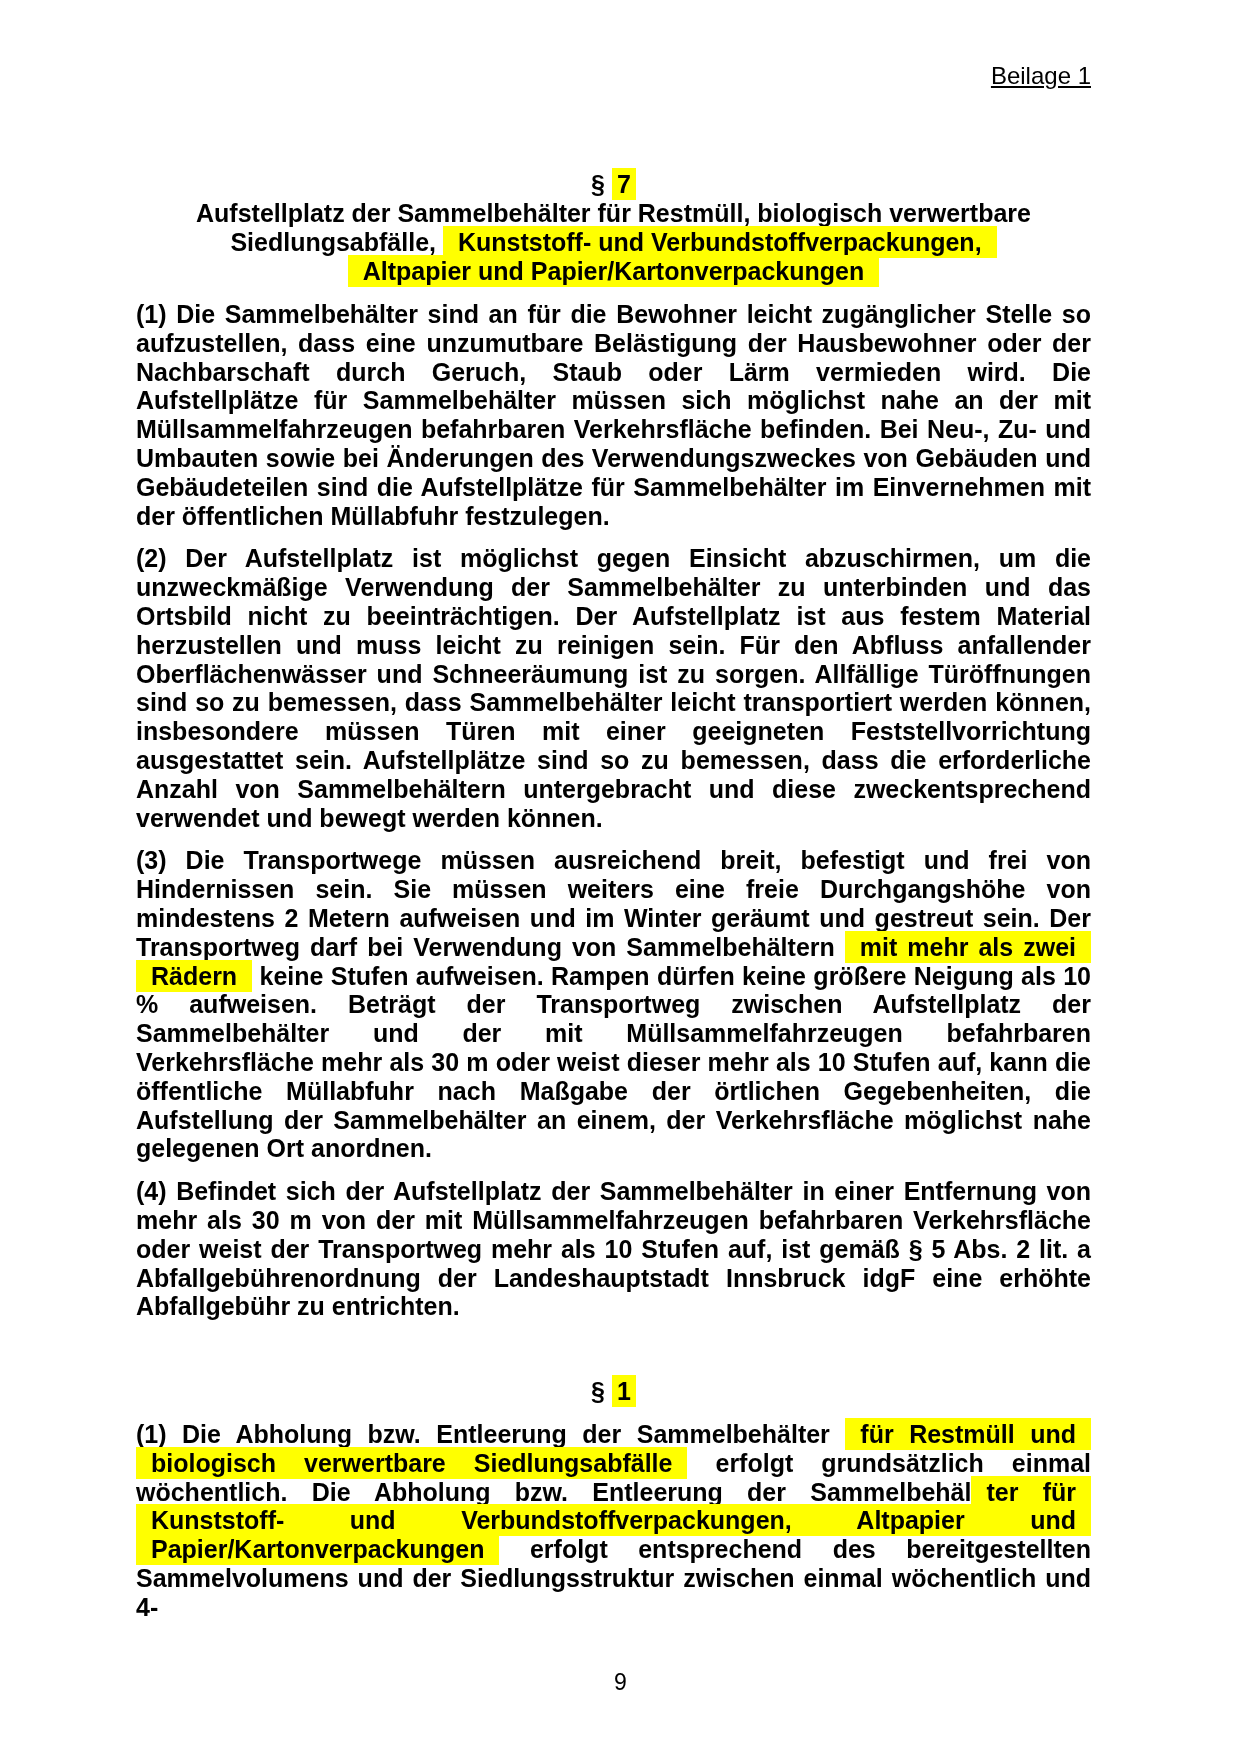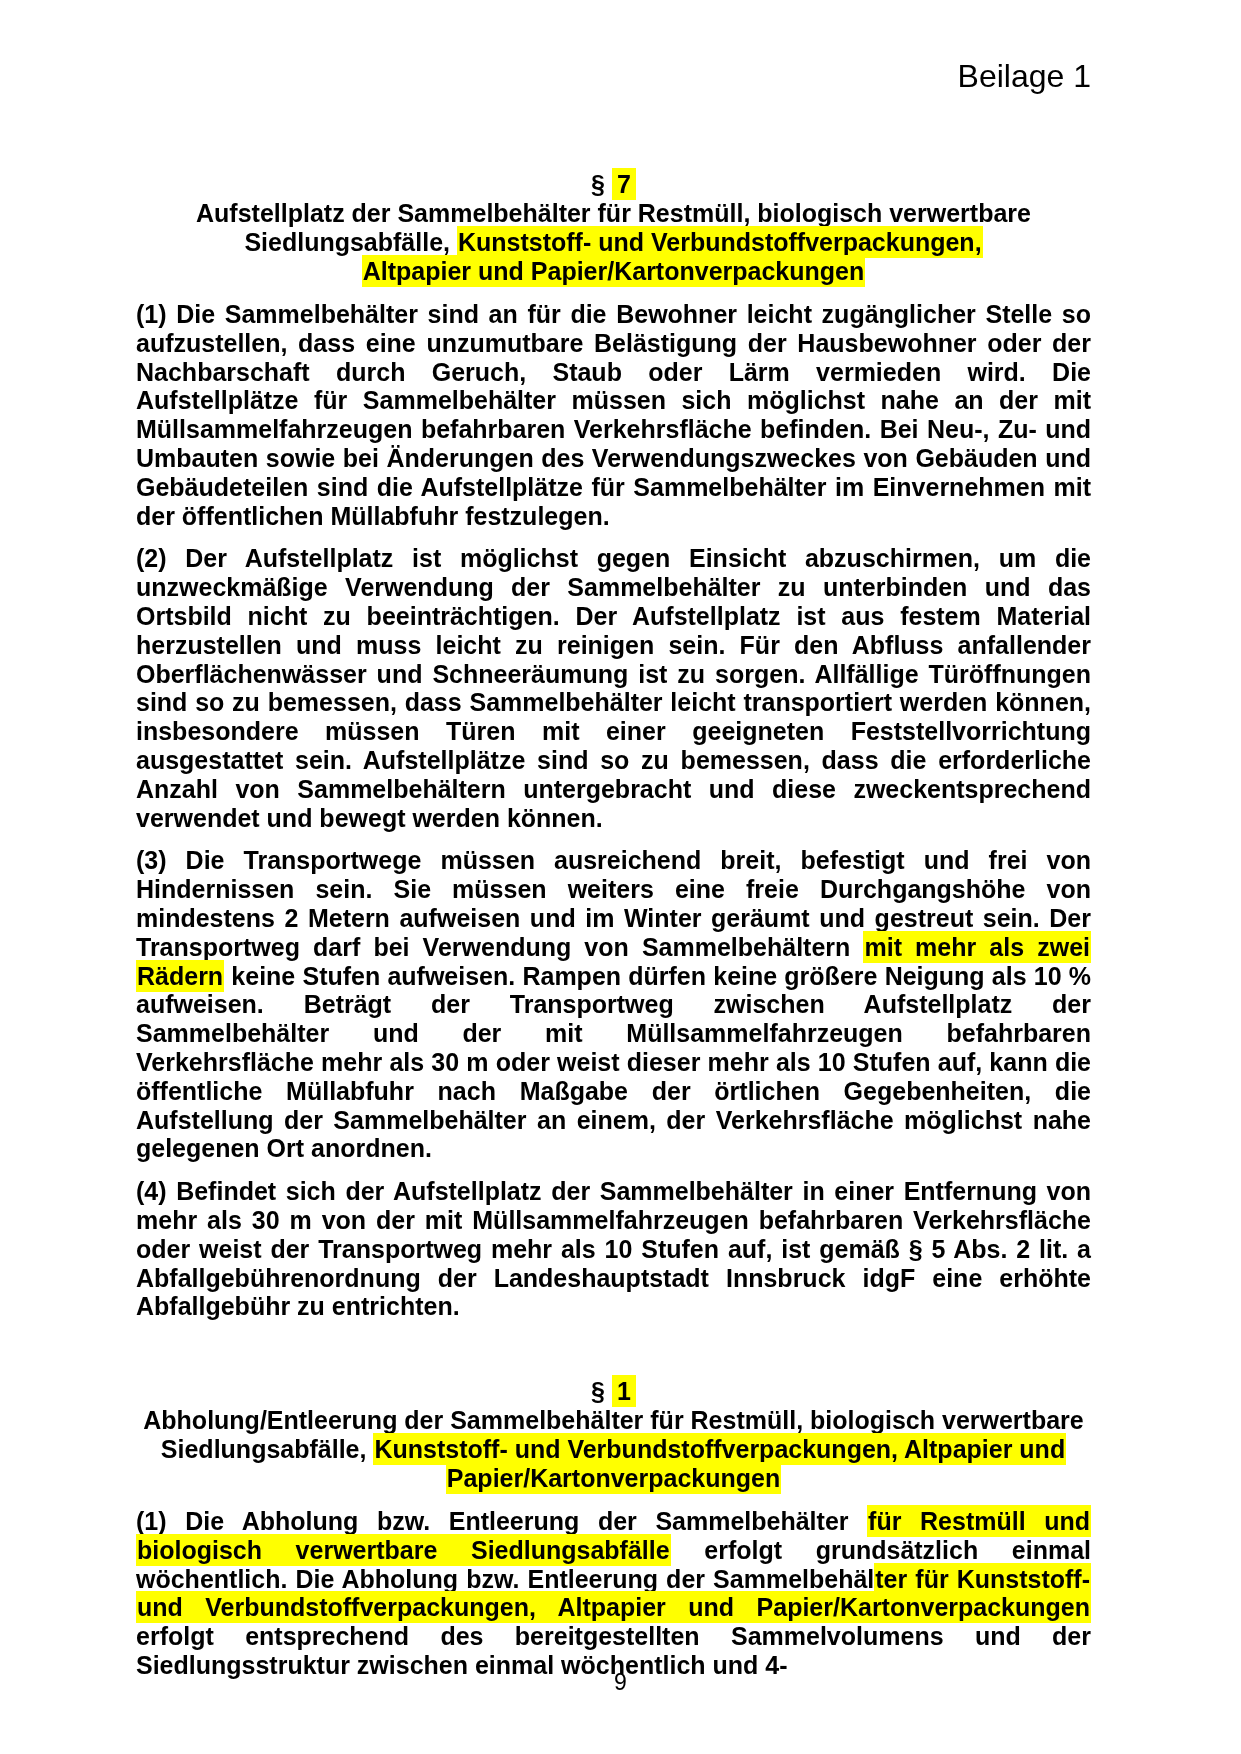--- a/index.html
+++ b/index.html
@@ -14,22 +14,23 @@
     height: 1754px;
     background: #ffffff;
     color: #000000;
     font-family: "Liberation Sans", "DejaVu Sans", sans-serif;
     overflow: hidden;
   }
   .page-header {
     position: absolute;
     top: 62px;
     right: 150px;
-    font-size: 32px;
+    font-size: 24px;
     line-height: 28px;
+    text-decoration: underline;
   }
   .content {
     position: absolute;
     left: 136px;
     top: 0;
     width: 955px;
   }
   .section:first-child .sec-head {
     margin-top: 170px;
   }
@@ -57,21 +58,21 @@
     margin: 14px 0 0 0;
     font-size: 25px;
     line-height: 28.8px;
     text-align: justify;
     hyphens: none;
     font-weight: bold;
   }
   mark.hl {
     background: var(--hl, #ffff00);
     color: inherit;
-    padding: 2px 1px;
+    padding: 2px 15px;
     box-decoration-break: clone;
     -webkit-box-decoration-break: clone;
   }
   .sec-head mark.hl {
     padding: 2px 5px;
   }
   .page-footer {
     position: absolute;
     bottom: 58px;
     left: 0;
@@ -98,25 +99,20 @@
           <div class="title-line">Siedlungsabfälle, <mark class="hl">Kunststoff- und Verbundstoffverpackungen,</mark></div>
           <div class="title-line"><mark class="hl">Altpapier und Papier/Kartonverpackungen</mark></div>
         </h3>
         <p class="par">(1) Die Sammelbehälter sind an für die Bewohner leicht zugänglicher Stelle so aufzustellen, dass eine unzumutbare Belästigung der Hausbewohner oder der Nachbarschaft durch Geruch, Staub oder Lärm vermieden wird. Die Aufstellplätze für Sammelbehälter müssen sich möglichst nahe an der mit Müllsammelfahrzeugen befahrbaren Verkehrsfläche befinden. Bei Neu-, Zu- und Umbauten sowie bei Änderungen des Verwendungszweckes von Gebäuden und Gebäudeteilen sind die Aufstellplätze für Sammelbehälter im Einvernehmen mit der öffentlichen Müllabfuhr festzulegen.</p>
         <p class="par">(2) Der Aufstellplatz ist möglichst gegen Einsicht abzuschirmen, um die unzweckmäßige Verwendung der Sammelbehälter zu unterbinden und das Ortsbild nicht zu beeinträchtigen. Der Aufstellplatz ist aus festem Material herzustellen und muss leicht zu reinigen sein. Für den Abfluss anfallender Oberflächenwässer und Schneeräumung ist zu sorgen. Allfällige Türöffnungen sind so zu bemessen, dass Sammelbehälter leicht transportiert werden können, insbesondere müssen Türen mit einer geeigneten Feststellvorrichtung ausgestattet sein. Aufstellplätze sind so zu bemessen, dass die erforderliche Anzahl von Sammelbehältern untergebracht und diese zweckentsprechend verwendet und bewegt werden können.</p>
         <p class="par">(3) Die Transportwege müssen ausreichend breit, befestigt und frei von Hindernissen sein. Sie müssen weiters eine freie Durchgangshöhe von mindestens 2 Metern aufweisen und im Winter geräumt und gestreut sein. Der Transportweg darf bei Verwendung von Sammelbehältern <mark class="hl">mit mehr als zwei Rädern</mark> keine Stufen aufweisen. Rampen dürfen keine größere Neigung als 10 % aufweisen. Beträgt der Transportweg zwischen Aufstellplatz der Sammelbehälter und der mit Müllsammelfahrzeugen befahrbaren Verkehrsfläche mehr als 30 m oder weist dieser mehr als 10 Stufen auf, kann die öffentliche Müllabfuhr nach Maßgabe der örtlichen Gegebenheiten, die Aufstellung der Sammelbehälter an einem, der Verkehrsfläche möglichst nahe gelegenen Ort anordnen.</p>
         <p class="par">(4) Befindet sich der Aufstellplatz der Sammelbehälter in einer Entfernung von mehr als 30 m von der mit Müllsammelfahrzeugen befahrbaren Verkehrsfläche oder weist der Transportweg mehr als 10 Stufen auf, ist gemäß § 5 Abs. 2 lit. a Abfallgebührenordnung der Landeshauptstadt Innsbruck idgF eine erhöhte Abfallgebühr zu entrichten.</p>
       </section>
       <section class="section">
         <h2 class="sec-head"><span>§ </span><mark class="hl">1</mark></h2>
-        <h3 class="sec-title">
-          <div class="title-line">Abholung/Entleerung der Sammelbehälter für Restmüll, biologisch verwertbare</div>
-          <div class="title-line">Siedlungsabfälle, <mark class="hl">Kunststoff- und Verbundstoffverpackungen, Altpapier und</mark></div>
-          <div class="title-line"><mark class="hl">Papier/Kartonverpackungen</mark></div>
-        </h3>
         <p class="par">(1) Die Abholung bzw. Entleerung der Sammelbehälter <mark class="hl">für Restmüll und biologisch verwertbare Siedlungsabfälle</mark> erfolgt grundsätzlich einmal wöchentlich. Die Abholung bzw. Entleerung der Sammelbehäl<mark class="hl">ter für Kunststoff- und Verbundstoffverpackungen, Altpapier und Papier/Kartonverpackungen</mark> erfolgt entsprechend des bereitgestellten Sammelvolumens und der Siedlungsstruktur zwischen einmal wöchentlich und 4-</p>
       </section>
     </main>
 
   <div class="page-footer">
     <span>9</span>
   </div>
 
 </div>
 

